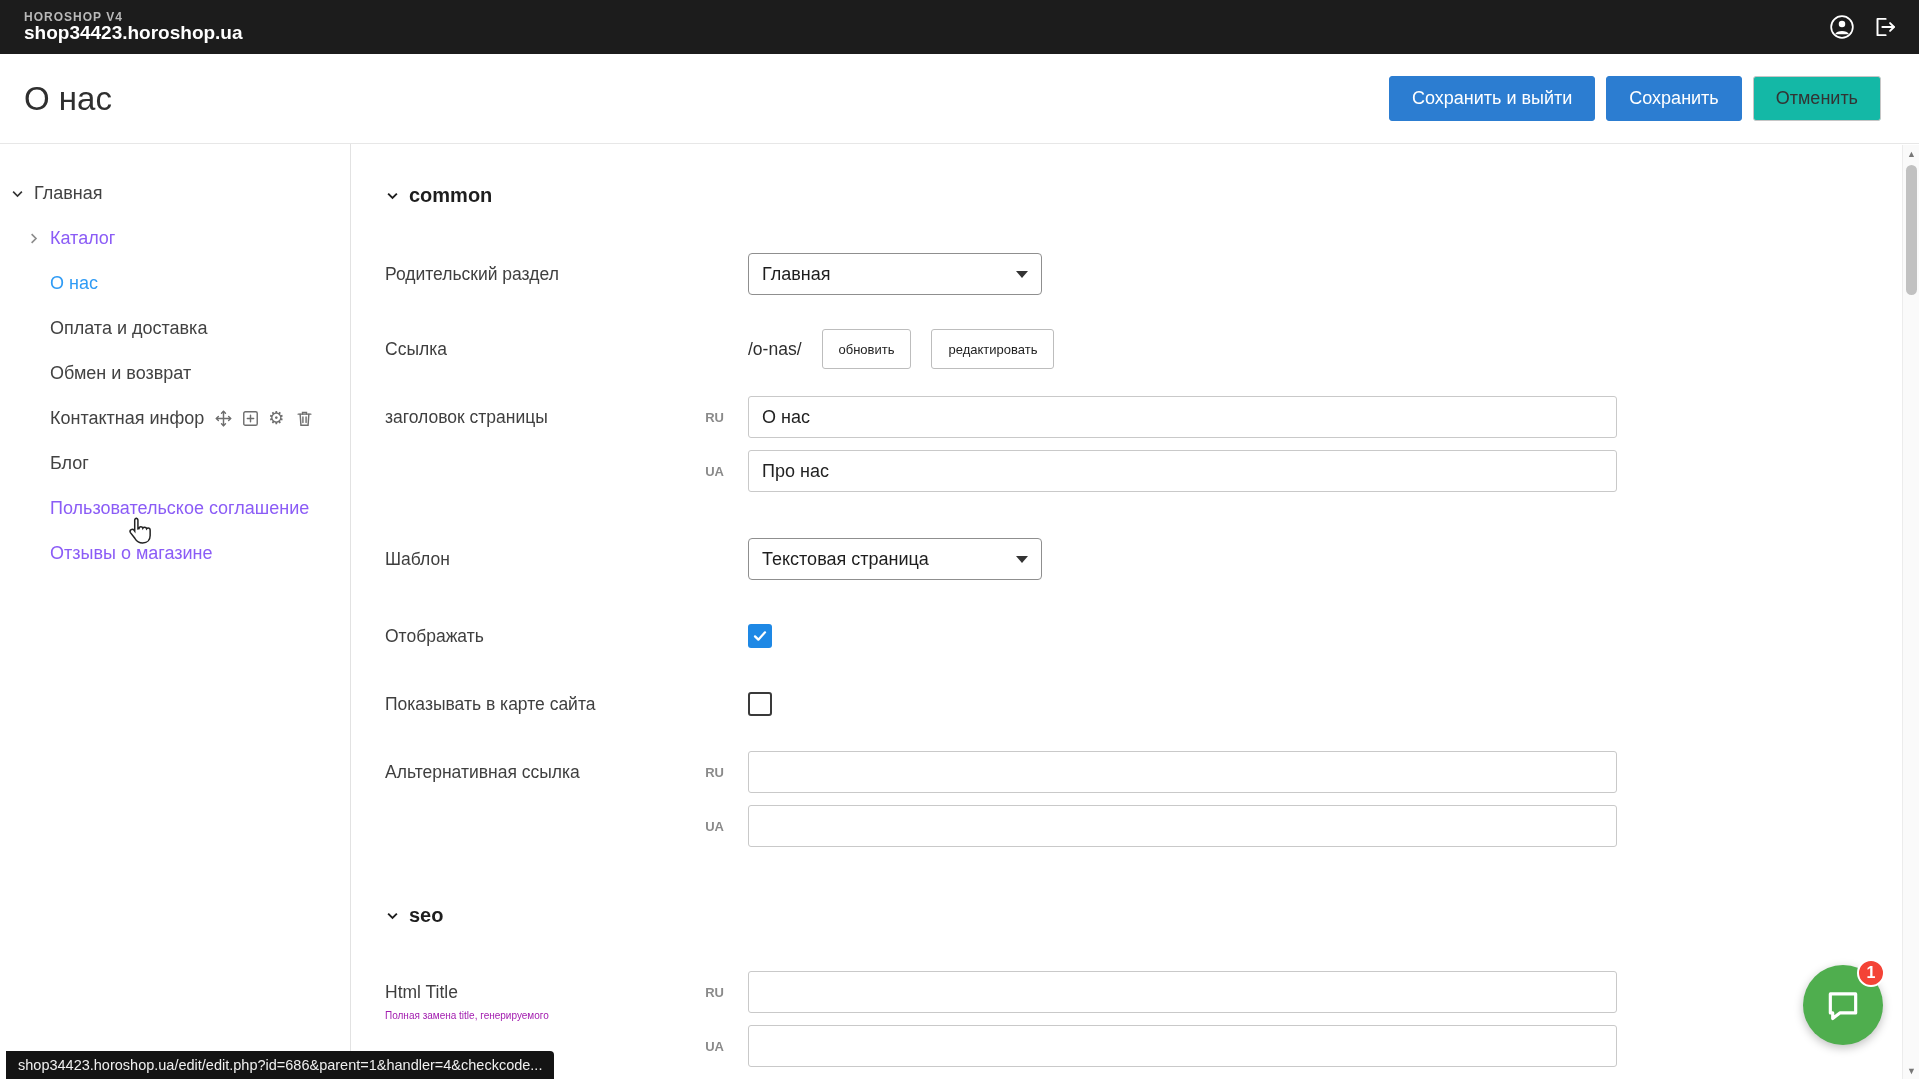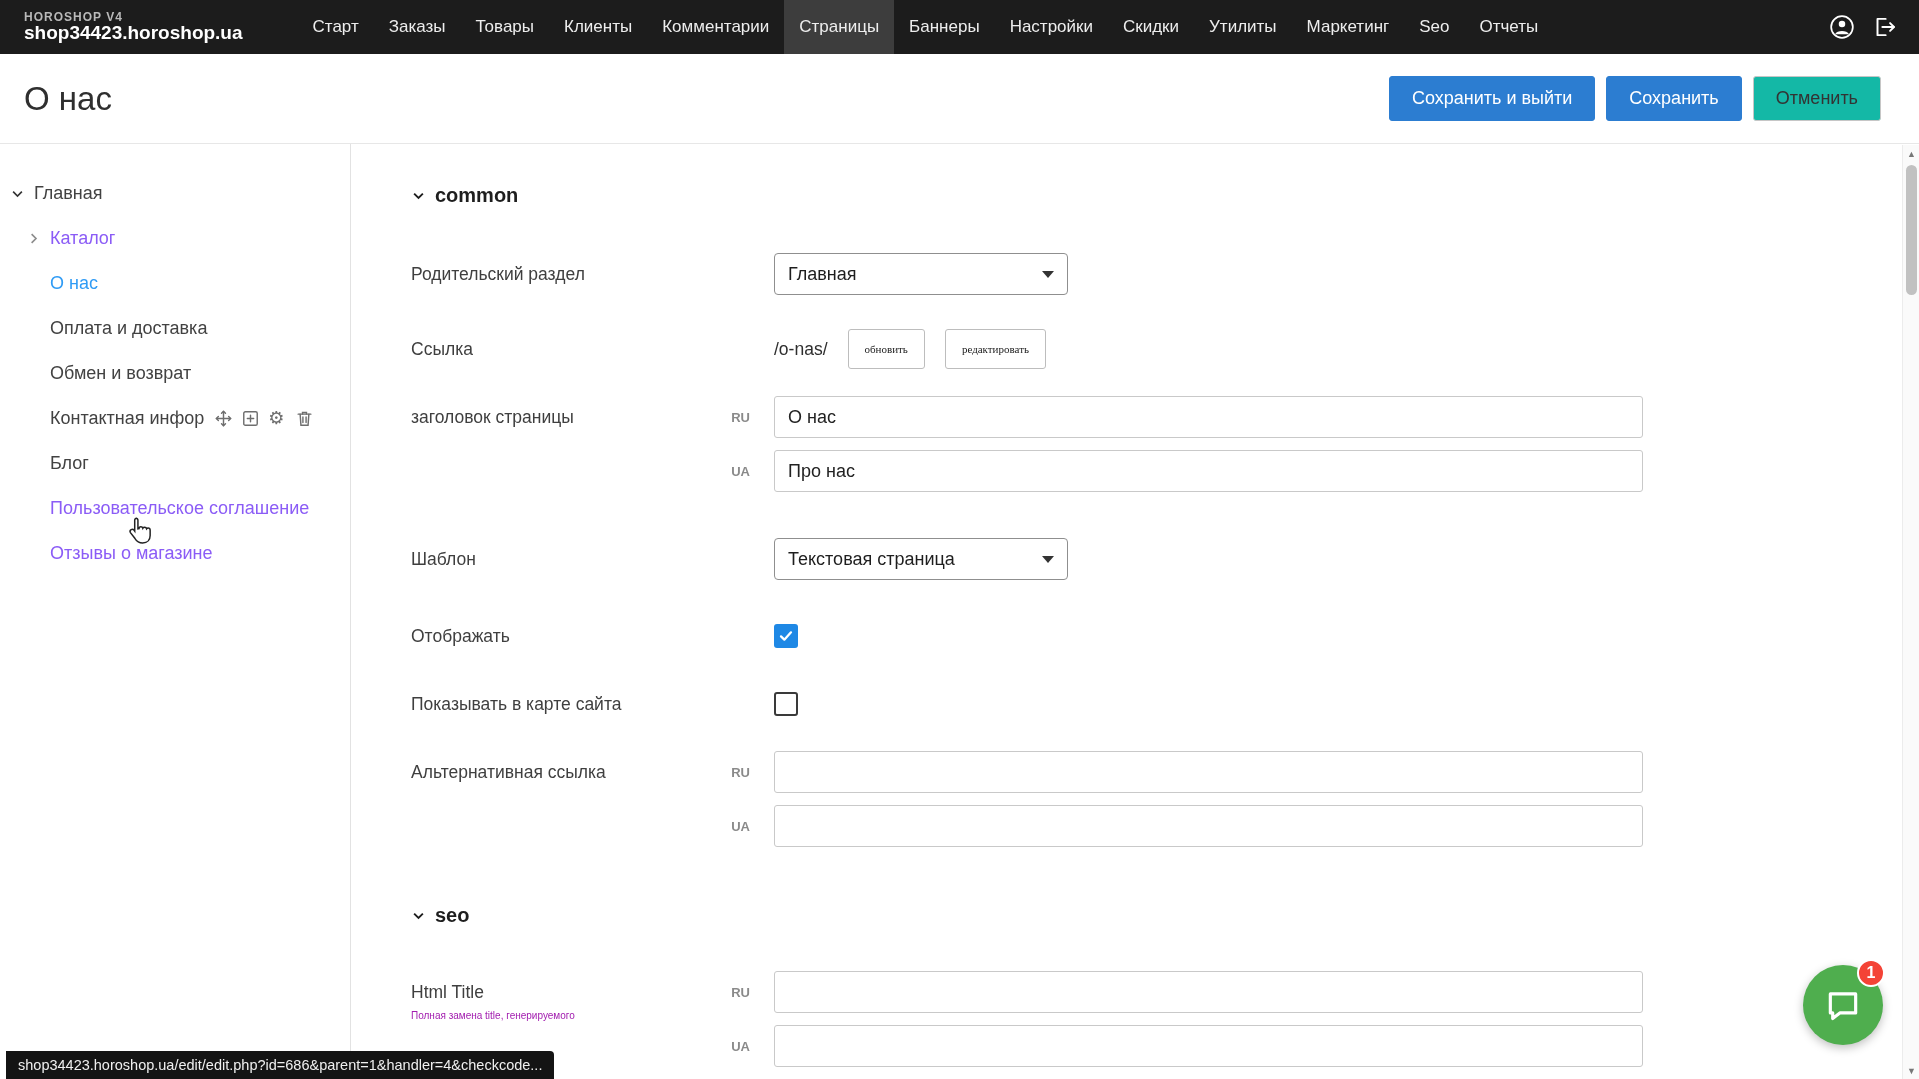--- a/index.html
+++ b/index.html
@@ -23,21 +23,21 @@
   
   .header { height:90px; display:flex; align-items:center; border-bottom:1px solid #e7e7e7; }
   .page-title { font-size:33px; font-weight:400; color:#2f2f2f; margin-left:24px; }
   .header-buttons { margin-left:auto; margin-right:38px; display:flex; gap:11px; }
   .btn { height:45px; border-radius:3px; font-size:18px; padding:0 22px; cursor:pointer;
          font-family:"Liberation Sans",sans-serif; }
   .btn.blue { background:#2c7dd1; border:1px solid #2c7dd1; color:#fff; }
   .btn.white { background:#14b8a6; border:1px solid #c6c6c6; color:#333; }
 
   
-  .content { display:flex; height:934px;gap:26px; }
+  .content { display:flex; height:934px; }
   .sidebar { width:351px; border-right:1px solid #e2e2e2; padding-top:27px; position:relative; }
   .tree-item { height:45px; display:flex; align-items:center; font-size:18px; color:#424242; cursor:pointer; }
   .tree-item .chev { display:inline-flex; width:16px; margin-right:8px; }
   .tree-item.root { padding-left:10px; }
   .tree-item.child { padding-left:50px; }
   .tree-item.child.haschev { padding-left:26px; }
   .tree-item.muted { color:#8b5cf6; }
   .tree-item.active { color:#2f9bf5; }
   .row-icons { display:flex; align-items:center; gap:8px; margin-left:10px; }
   .row-icons .ricon { width:19px; height:19px; display:inline-flex; cursor:pointer; color:#6e6e6e; }
@@ -60,22 +60,22 @@
               font-weight:700; flex-shrink:0; }
   .text-input { width:869px; height:42px; border:1px solid #c9c9c9; border-radius:3px;
                 padding:0 13px; font-size:18px; color:#222; font-family:"Liberation Sans",sans-serif; }
   .select { display:flex; align-items:center; justify-content:space-between; width:294px; height:42px;
             border:1px solid #8f8f8f; border-radius:4px; padding:0 13px; background:#fff;
             font-size:18px; color:#1e1e1e; cursor:pointer; }
   .sel-arrow { width:0; height:0; border-left:6px solid transparent; border-right:6px solid transparent;
                border-top:7px solid #333; margin-left:12px; }
   .link-path { font-size:17.5px; color:#2e2e2e; margin-right:20px; }
   .small-btn { height:40px; padding:0 16px; background:#fff; border:1px solid #bdbdbd; border-radius:3px;
-               font-size:11px; color:#222; cursor:pointer; margin-right:20px;
-               font-family:Liberation Serif, serif; }
+               font-size:13px; color:#222; cursor:pointer; margin-right:20px;
+               font-family:Liberation Sans, sans-serif; }
   .checkline { height:42px; display:flex; align-items:center; }
   .checkbox { width:24px; height:24px; border-radius:3px; cursor:pointer; display:flex;
               align-items:center; justify-content:center; }
   .checkbox.checked { background:#1e88e5; }
   .checkbox.unchecked { background:#fff; border:2px solid #3a3a3a; }
 
   
   .scrollbar { position:absolute; right:0; top:145px; bottom:0; width:17px; background:#fafafa;
                border-left:1px solid #ececec; }
   .sb-arrow { width:17px; height:17px; display:flex; align-items:center; justify-content:center;
@@ -101,35 +101,20 @@
 </head>
 <body>
 
 <div class="page">
 
   <div class="topbar">
     <div class="logo">
       <div class="logo-top">HOROSHOP V4</div>
       <div class="logo-main">shop34423.horoshop.ua</div>
     </div>
-    <nav class="menu">
-      <a class="menu-item">Старт</a>
-      <a class="menu-item">Заказы</a>
-      <a class="menu-item">Товары</a>
-      <a class="menu-item">Клиенты</a>
-      <a class="menu-item">Комментарии</a>
-      <a class="menu-item active">Страницы</a>
-      <a class="menu-item">Баннеры</a>
-      <a class="menu-item">Настройки</a>
-      <a class="menu-item">Скидки</a>
-      <a class="menu-item">Утилиты</a>
-      <a class="menu-item">Маркетинг</a>
-      <a class="menu-item">Seo</a>
-      <a class="menu-item">Отчеты</a>
-    </nav>
     <div class="topbar-right">
       <span class="tb-icon">
         <svg viewBox="0 0 24 24" fill="none" stroke="#fff" stroke-width="1.6">
           <circle cx="12" cy="12" r="10"></circle>
           <circle cx="12" cy="9.3" r="3" fill="#fff" stroke="none"></circle>
           <path d="M5.6 18.6 C7.4 14.8 16.6 14.8 18.4 18.6" fill="#fff" stroke="none"></path>
         </svg>
       </span>
       <span class="tb-icon">
         <svg viewBox="0 0 24 24" fill="none" stroke="#fff" stroke-width="1.8" stroke-linecap="round" stroke-linejoin="round">

